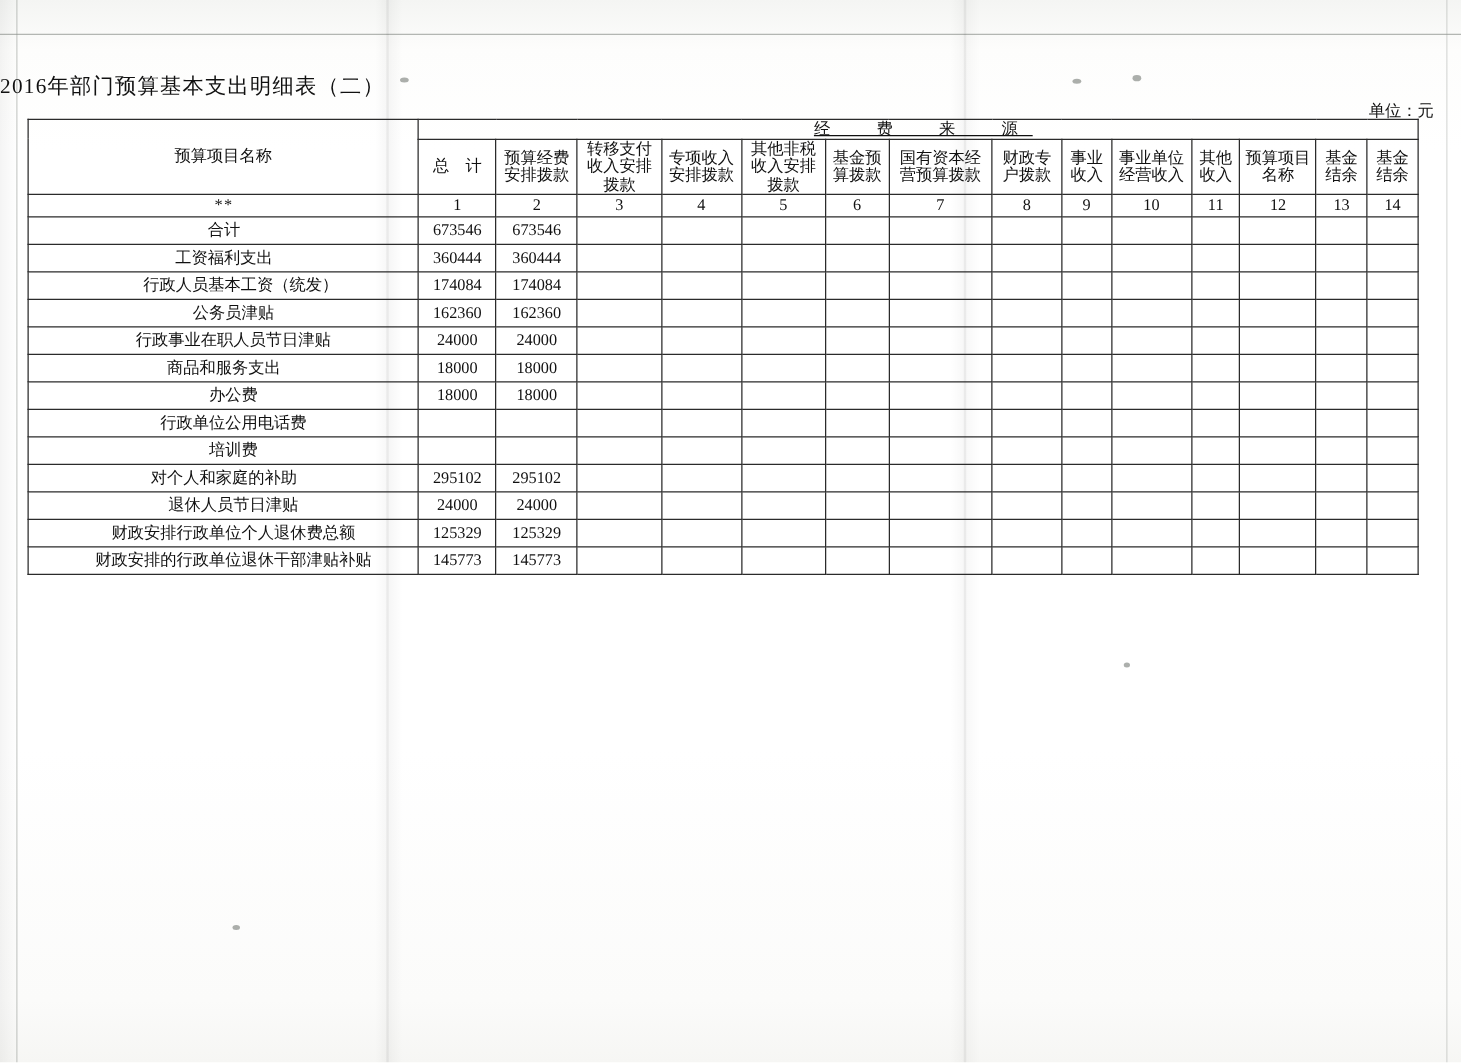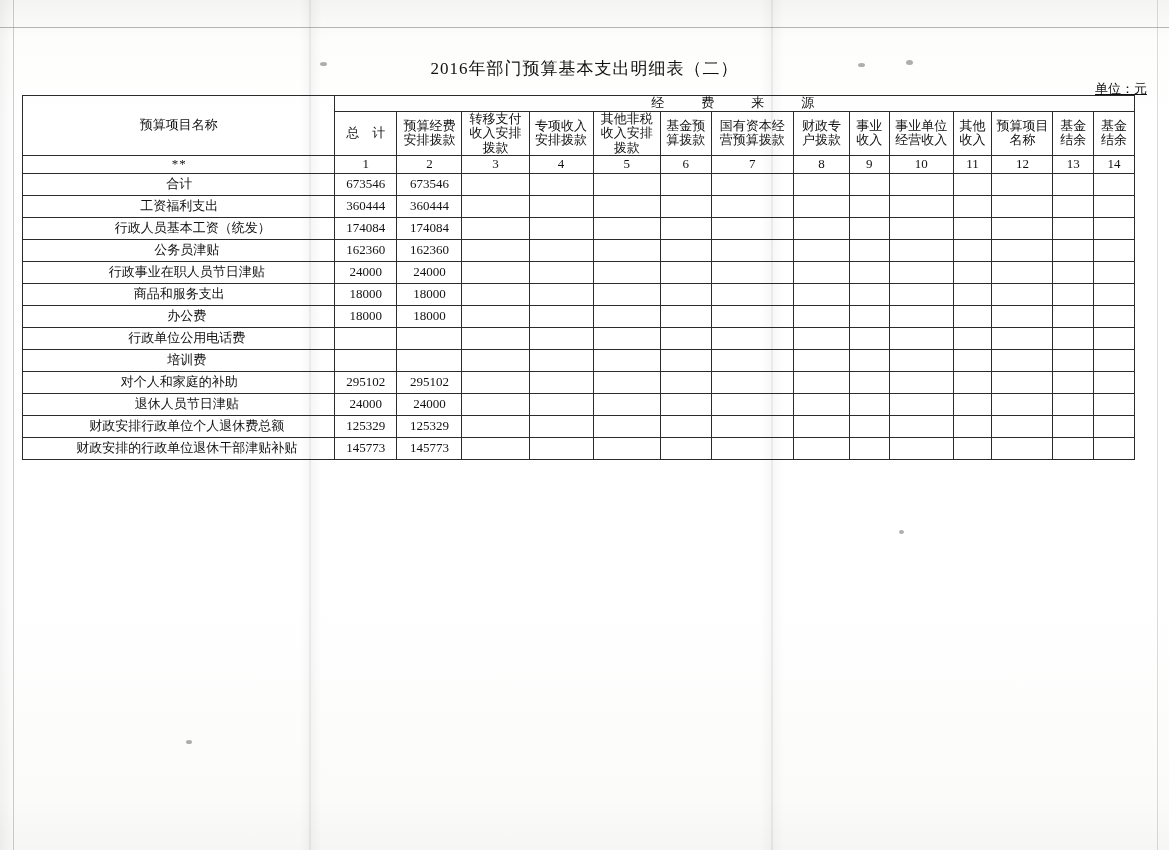--- a/index.html
+++ b/index.html
@@ -49,29 +49,28 @@
   .smudge {
     position: absolute;
     border-radius: 50%;
     background: rgba(90,95,90,0.5);
   }
 
   .title {
     position: absolute;
     left: 0; top: 57px;
     width: 1169px;
-    text-align: center;
+    text-align: left;
     font-size: 17px;
     letter-spacing: 1px;
   }
   .unit {
     position: absolute;
     right: 22px; top: 80px;
     font-size: 13px;
-    text-decoration: underline;
   }
 
   .tbl-wrap {
     position: absolute;
     left: 22px;
     top: 95px;
     width: 1113px;
   }
   table.sheet {
     border-collapse: collapse;
@@ -84,20 +83,21 @@
     font-size: 13px;
     padding: 0 2px;
     line-height: 1.12;
     vertical-align: middle;
     text-align: center;
   }
   .h-src {
     letter-spacing: 12px;
     font-size: 14px;
     padding-left: 10px !important;
+    text-decoration: underline;
   }
   .h-name {
     font-size: 14px;
   }
   .colhdr {
     font-size: 12.5px;
     line-height: 1.1;
     height: 42px;
   }
   .numrow td {

